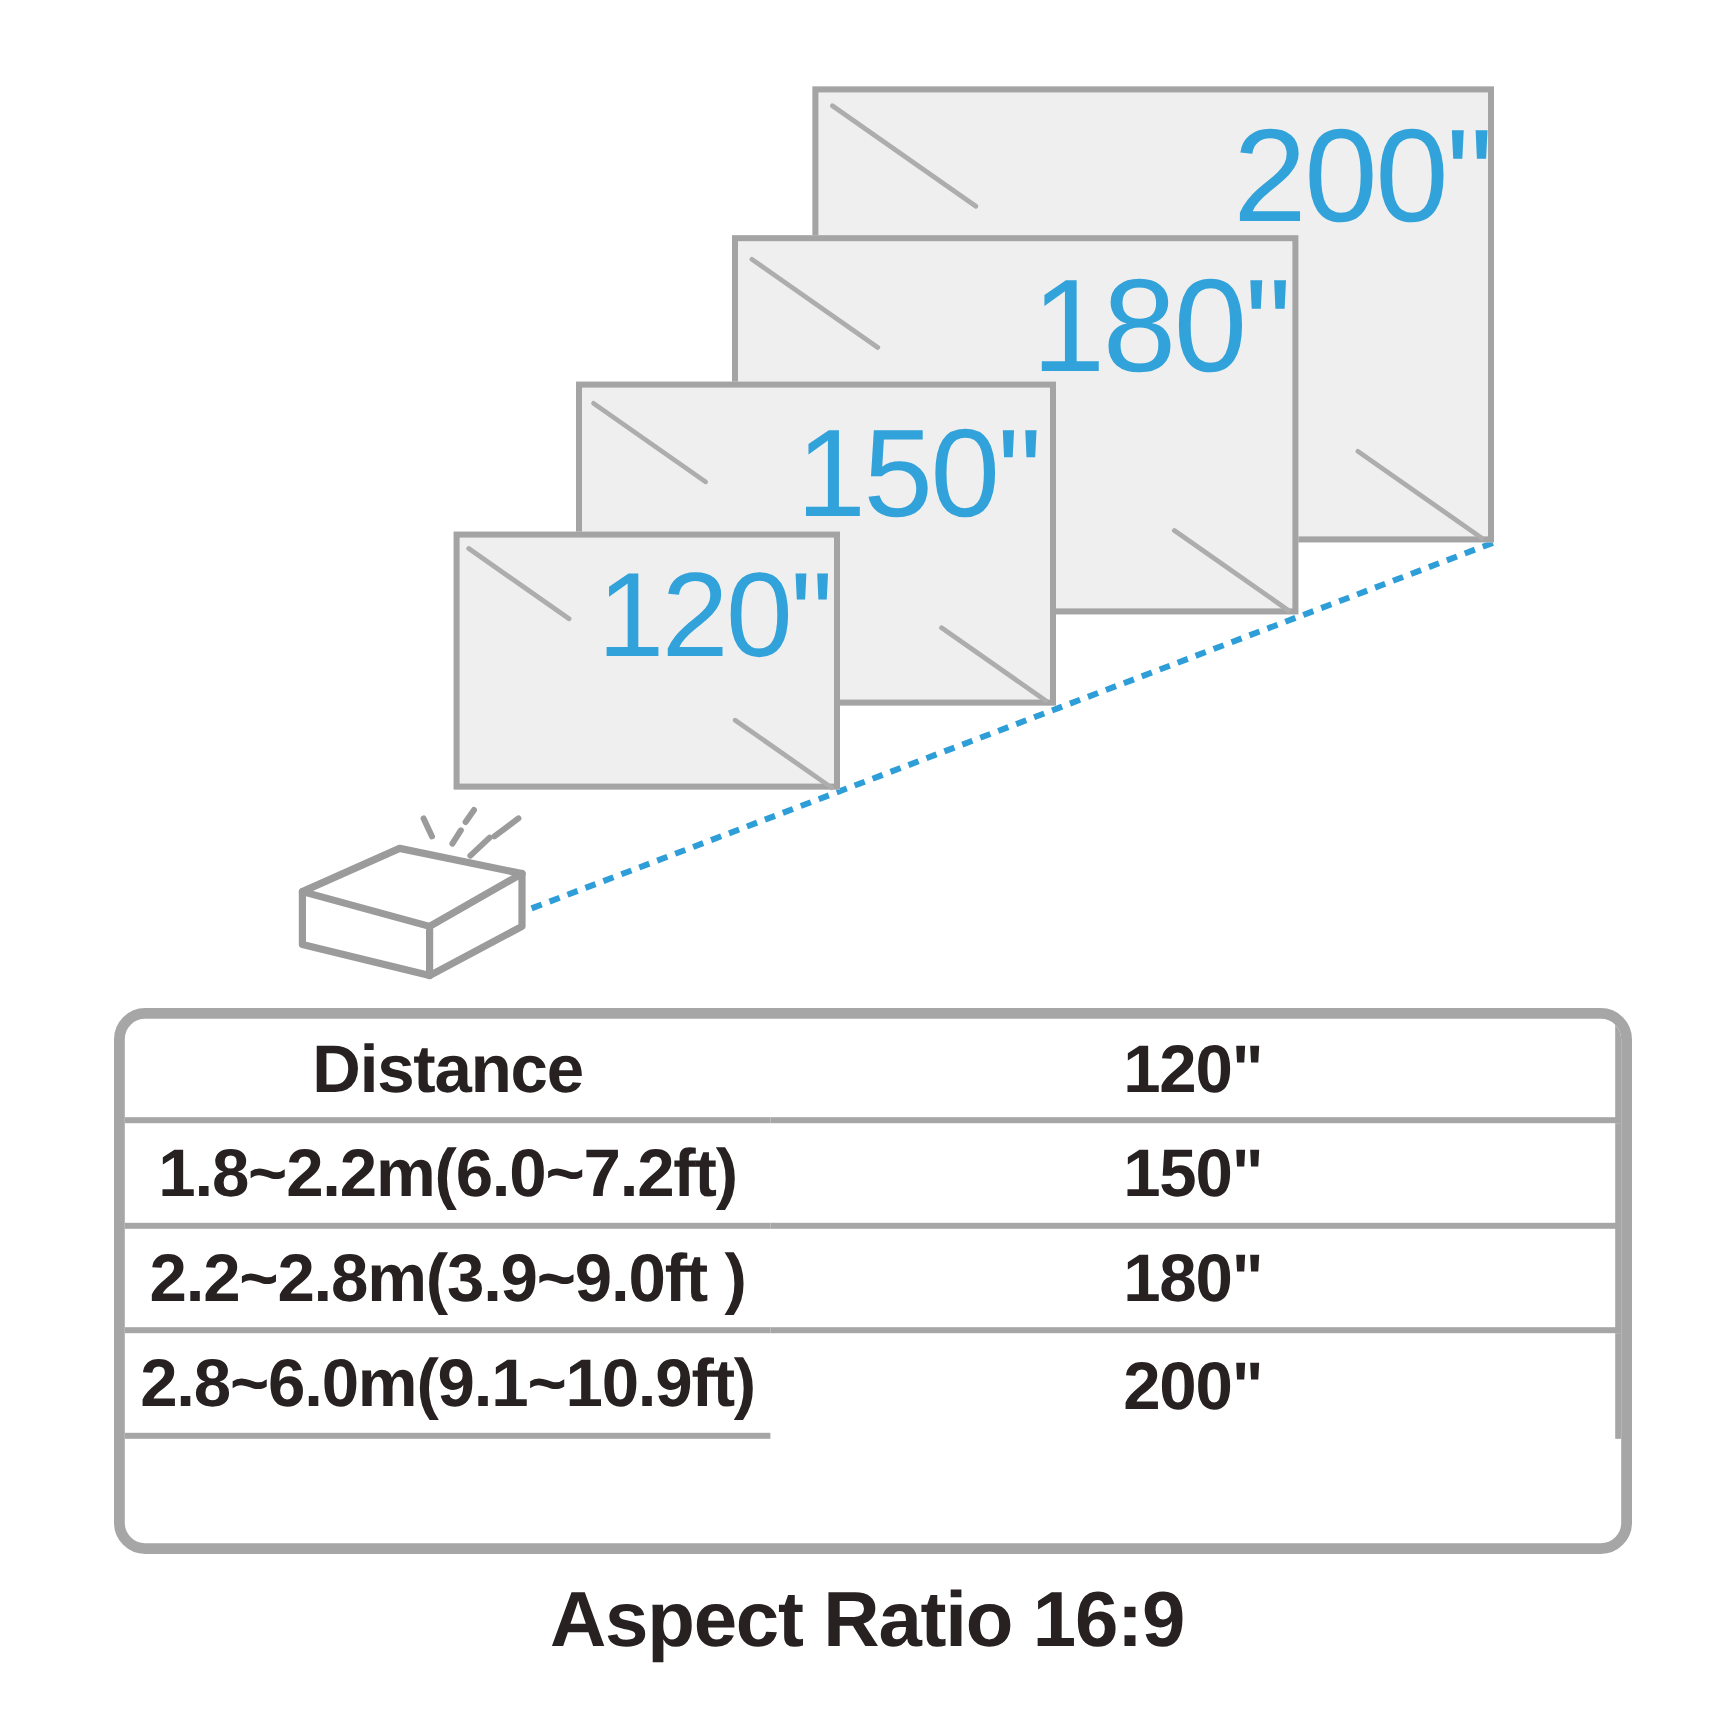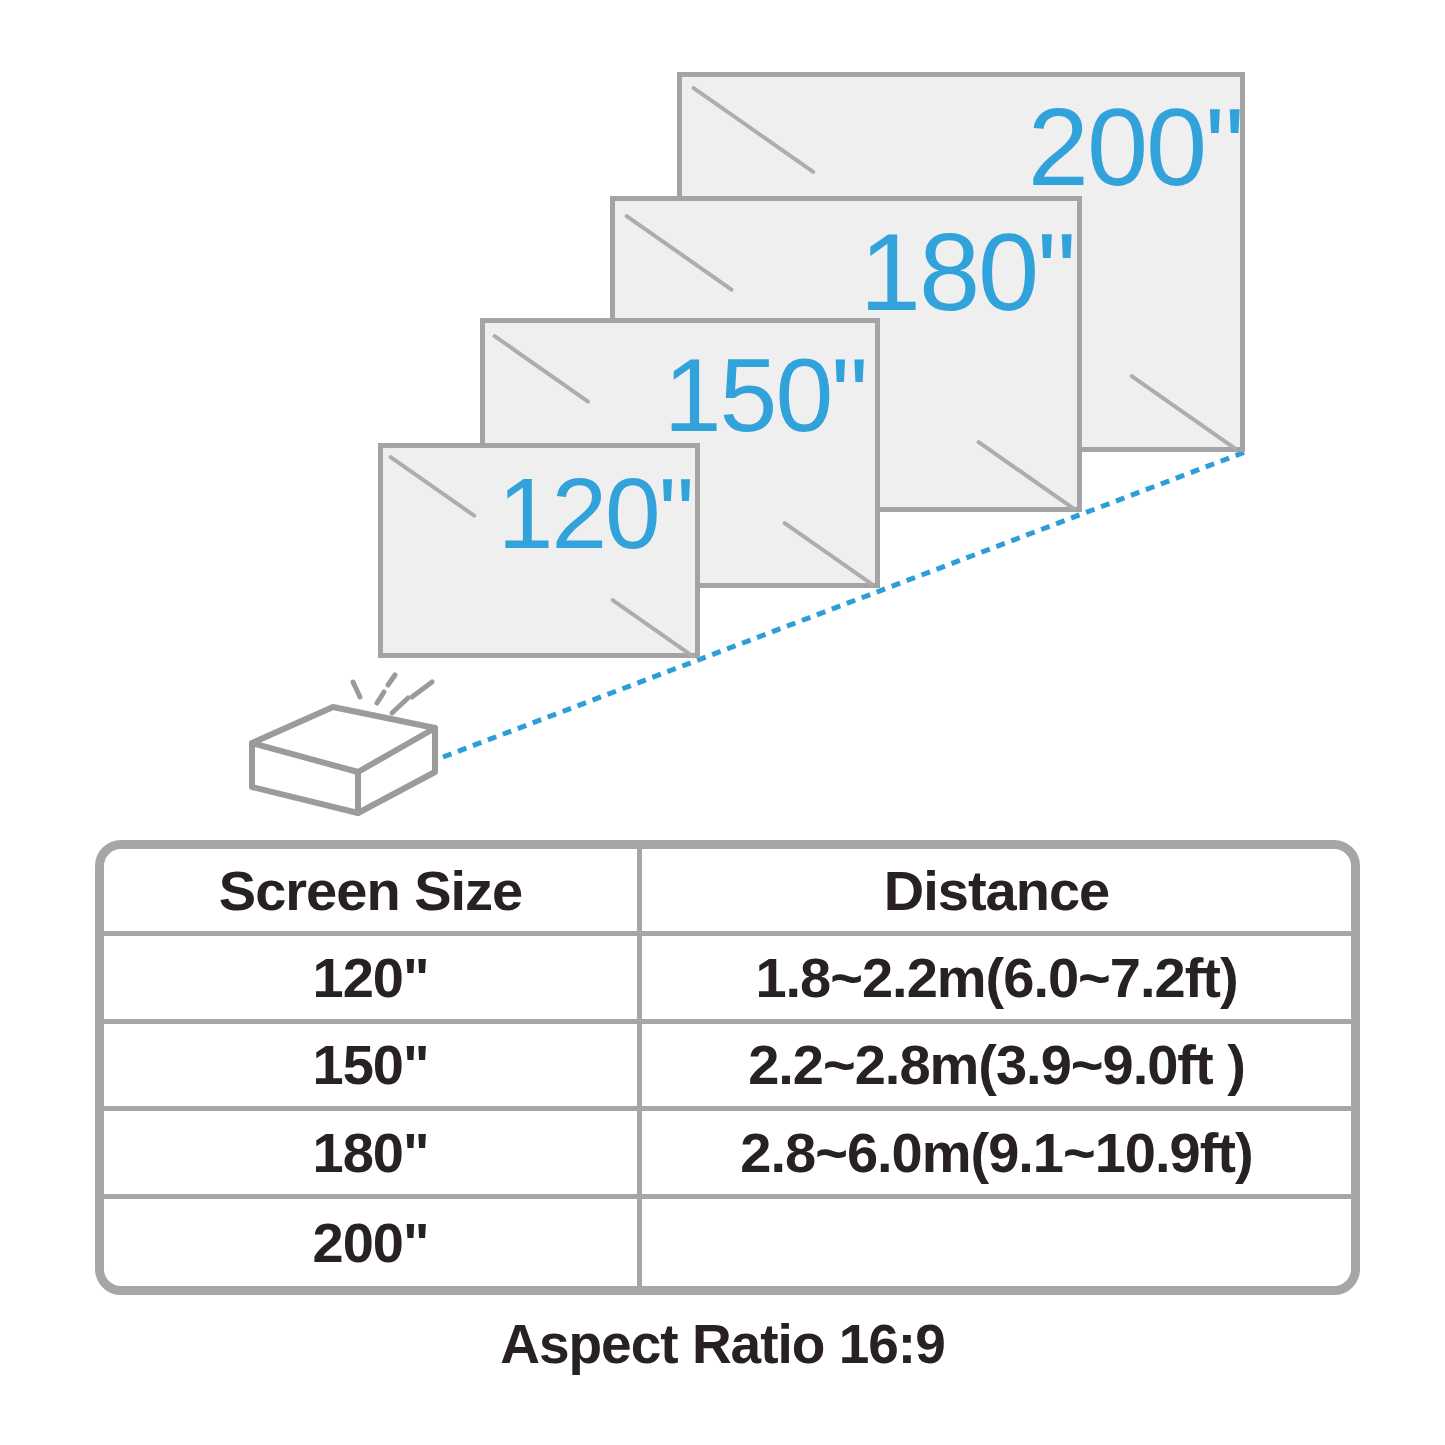--- a/index.html
+++ b/index.html
@@ -69,21 +69,21 @@
     font-size:56px;font-weight:700;color:#272122;
     letter-spacing:-1px;white-space:pre;
     box-sizing:border-box;
   }
   .cell.c1{border-right:5px solid #a6a6a6;}
   .cell.bb{border-bottom:5px solid #a6a6a6;}
 
   .caption{
     position:absolute;left:0;right:0;top:1312px;
     text-align:center;
-    font-size:55px;font-weight:700;color:#272122;
+    font-size:65px;font-weight:700;color:#272122;
     letter-spacing:-1px;
   }
 </style>
 </head>
 <body>
 
 <div class="stage">
 
   <svg class="beam-svg" viewBox="0 0 1445 1445">
 
@@ -121,21 +121,20 @@
     <span class="size-label">150"</span>
   </div>
 
   <div class="screen screen-120">
     <div class="glare g1"></div>
     <div class="glare g2"></div>
     <span class="size-label">120"</span>
   </div>
 
   <div class="table-frame">
-    <div class="cell c1 bb">Screen Size</div>
     <div class="cell bb">Distance</div>
 
     <div class="cell c1 bb">120"</div>
     <div class="cell bb">1.8~2.2m(6.0~7.2ft)</div>
 
     <div class="cell c1 bb">150"</div>
     <div class="cell bb">2.2~2.8m(3.9~9.0ft )</div>
 
     <div class="cell c1 bb">180"</div>
     <div class="cell bb">2.8~6.0m(9.1~10.9ft)</div>

